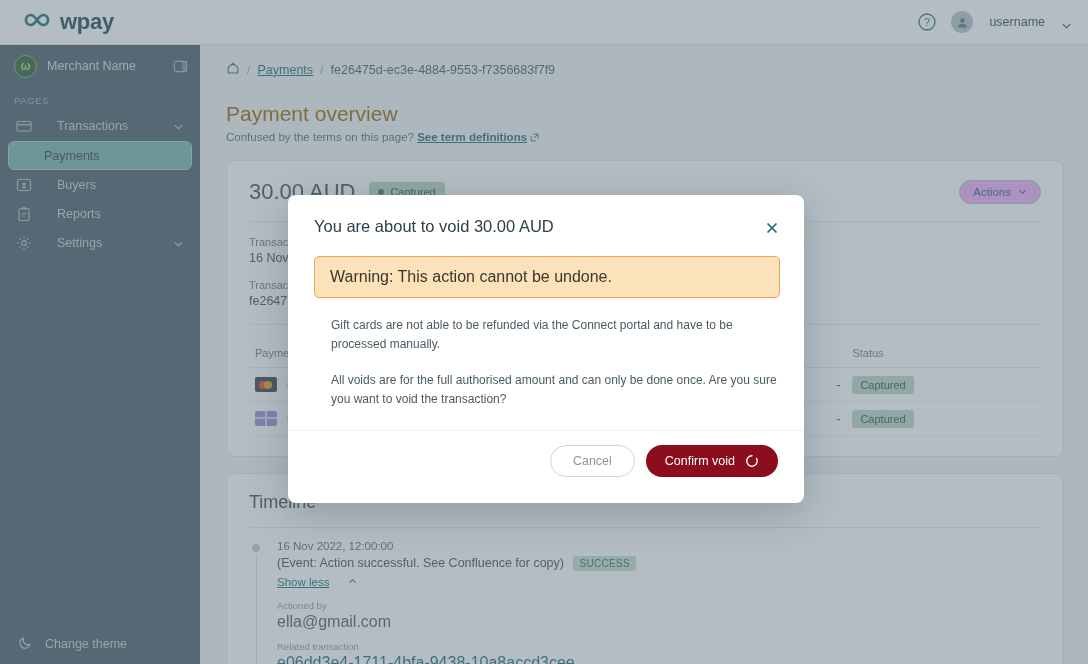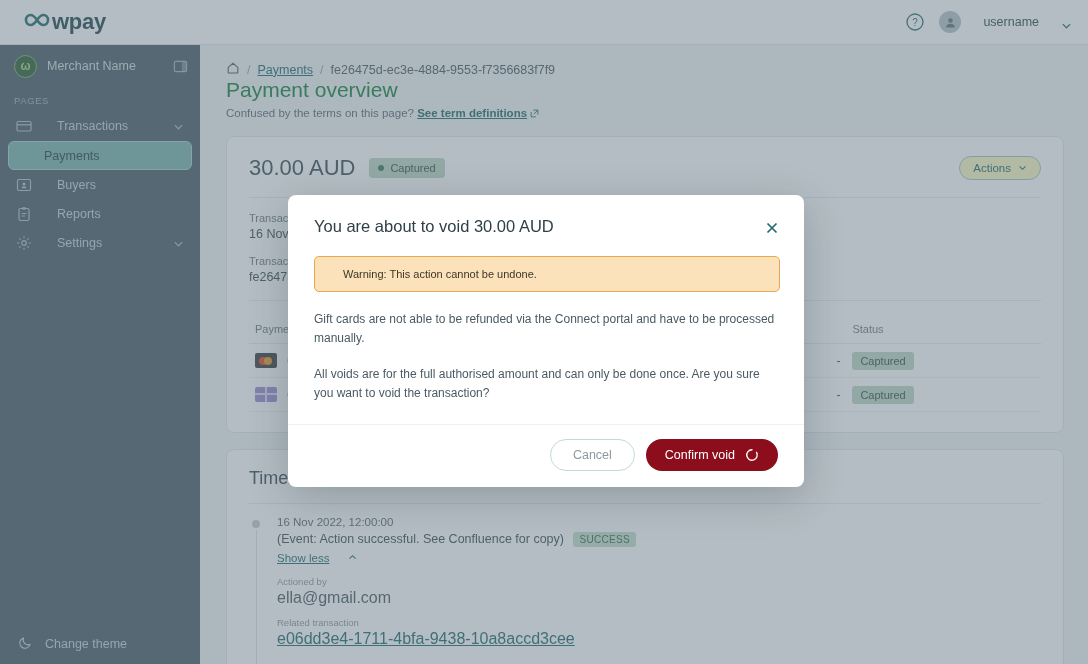--- a/index.html
+++ b/index.html
@@ -11,25 +11,25 @@
   }
   #app { position: relative; width: 1088px; height: 664px; }
 
   
   .topbar {
     position: absolute; top: 0; left: 0; width: 1088px; height: 45px;
     background: #ffffff; display: flex; align-items: center;
     justify-content: space-between; padding: 0 16px;
     border-bottom: 1px solid #e3e7ea; z-index: 2;
   }
-  .brand { display: flex; align-items: center; padding-left: 6px; }
+  .brand { display: flex; align-items: center; gap: 8px; padding-left: 6px; }
   .brand-word { font-size: 22px; font-weight: 700; color: #1f4a4f; letter-spacing: -0.3px; }
   .topbar-right { display: flex; align-items: center; gap: 14px; }
   .help-icon { width: 20px; height: 20px; }
-  .user-chip { display: flex; align-items: center; gap: 22px; }
+  .user-chip { display: flex; align-items: center; gap: 16px; }
   .avatar {
     width: 22px; height: 22px; border-radius: 50%; background: #b7c2c8;
     display: flex; align-items: center; justify-content: center;
   }
   .username { font-size: 12.5px; color: #2d4a52; }
   .chev { width: 11px; height: 11px; }
 
   
   .sidebar {
     position: absolute; top: 45px; left: 0; width: 200px; height: 619px;
@@ -74,41 +74,41 @@
   
   .main {
     position: absolute; top: 45px; left: 200px;
     width: 888px; height: 619px; overflow: hidden;
     background: #f2f4f6; padding: 16px 24px 0 26px;
   }
   .crumbs { display: flex; align-items: center; gap: 7px; font-size: 12.5px; color: #4b5b63; }
   .crumbs a { color: #1f6a6e; text-decoration: underline; }
   .crumbs .sep { color: #9aa8b0; }
 
-  .page-title { font-size: 21px; color: #15803d; font-weight: 400; }
+  .page-title { font-size: 21px; color: #a16207; margin-top: 24px; font-weight: 400; }
   .page-sub { font-size: 11.5px; color: #5a6a73; margin-top: 5px; }
   .page-sub a { color: #1f6a6e; text-decoration: underline; font-weight: 600; }
   .ext-ico { width: 9px; height: 9px; margin-left: 3px; vertical-align: -1px; }
 
   .card {
     background: #fff; border: 1px solid #e1e6ea; border-radius: 8px;
     margin-top: 16px; padding: 18px 22px 20px 22px;
   }
   .card-top { display: flex; align-items: center; }
   .amount { font-size: 22px; color: #3c4d56; }
   .badge-cap {
     margin-left: 14px; background: #bcd6c4; color: #33564a;
     font-size: 11px; padding: 4px 9px; border-radius: 4px;
     display: inline-flex; align-items: center; gap: 6px;
   }
   .dot { width: 6px; height: 6px; border-radius: 50%; background: #3f7a5b; display: inline-block; }
   .actions-btn {
     margin-left: auto; border: 1px solid #9fc4c2; border-radius: 16px;
     padding: 5px 13px; font-size: 11.5px; color: #1f6a6e;
-    display: inline-flex; align-items: center; gap: 7px; background: #fef9c3;
+    display: inline-flex; align-items: center; gap: 7px; background: #f0abfc;
   }
   .hr { height: 1px; background: #e6eaed; margin: 16px 0 14px 0; }
   .detail-grid { display: grid; grid-template-columns: 1fr 1fr; row-gap: 14px; }
   .dt { font-size: 11px; color: #6d7b83; }
   .dd { font-size: 12.5px; color: #3c4d56; margin-top: 3px; }
 
   table.pay { width: 100%; border-collapse: collapse; margin-top: 2px; }
   table.pay th {
     text-align: left; font-size: 11px; font-weight: 400; color: #6d7b83;
     padding: 8px 6px; border-bottom: 1px solid #e6eaed;
@@ -158,27 +158,27 @@
     display: flex; flex-direction: column;
   }
   .modal-head {
     display: flex; align-items: center;
     padding: 22px 24px 0 26px;
   }
   .modal-title { font-size: 16.5px; color: #2f4049; flex: 1; }
   .x-btn { width: 16px; height: 16px; margin-top: 2px; cursor: pointer; }
   .warn {
     margin: 20px 24px 0 26px; background: #fce2bb; border: 1px solid #e8a84e;
-    border-radius: 5px; padding: 11px 28px; font-size: 11px; color: #3d3626;
-  }
-  .modal-body { padding: 18px 26px 22px 26px; }
+    border-radius: 5px; padding: 11px 15px; font-size: 16px; color: #3d3626;
+  }
+  .modal-body { padding: 18px 26px 22px 43px; }
   .modal-p { font-size: 12px; color: #4a5a63; line-height: 1.55; }
   .modal-p + .modal-p { margin-top: 18px; }
   .modal-foot {
-    border-top: 1px solid #eef1f3; padding: 14px 26px 16px 26px;
+    border-top: 1px solid #eef1f3; padding: 14px 26px 26px 26px;
     display: flex; justify-content: flex-end; gap: 11px;
   }
   .btn-cancel {
     border: 1px solid #c2dbd8; background: #fff; border-radius: 18px;
     padding: 8px 22px; font-size: 12.5px; color: #8b9aa1; cursor: pointer;
   }
   .btn-confirm {
     background: #8c0d1c; border: none; border-radius: 18px;
     padding: 8px 19px; font-size: 12.5px; color: #fff; cursor: pointer;
     display: inline-flex; align-items: center; gap: 10px;

